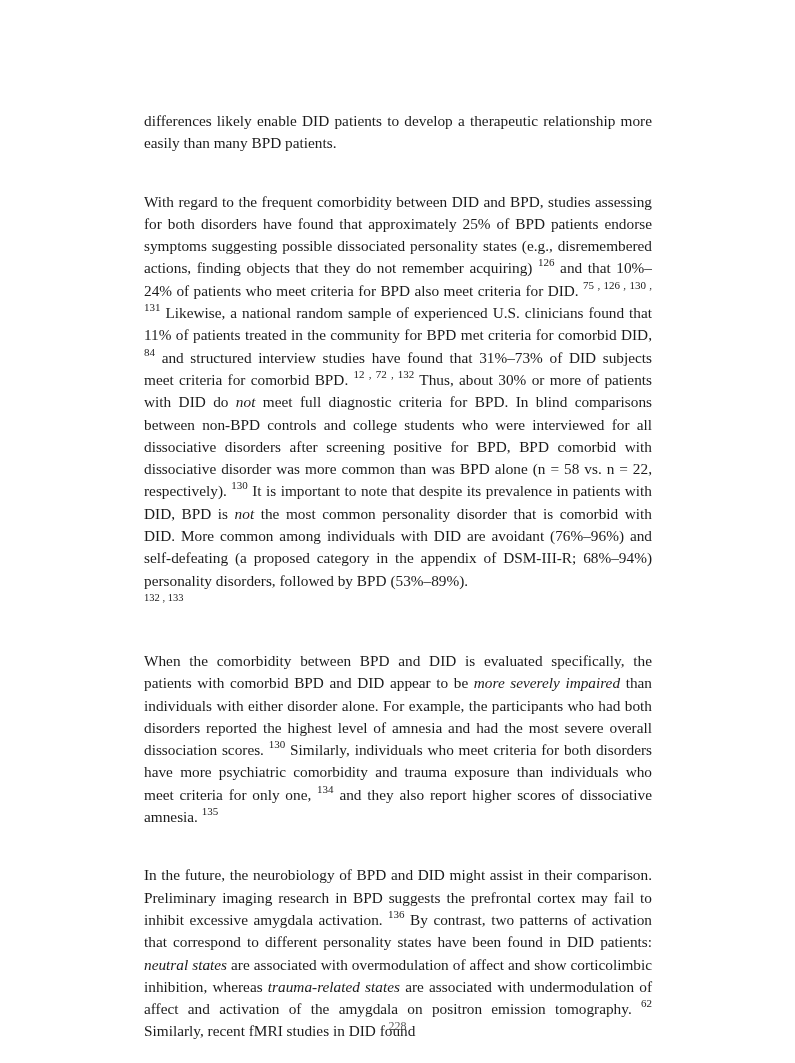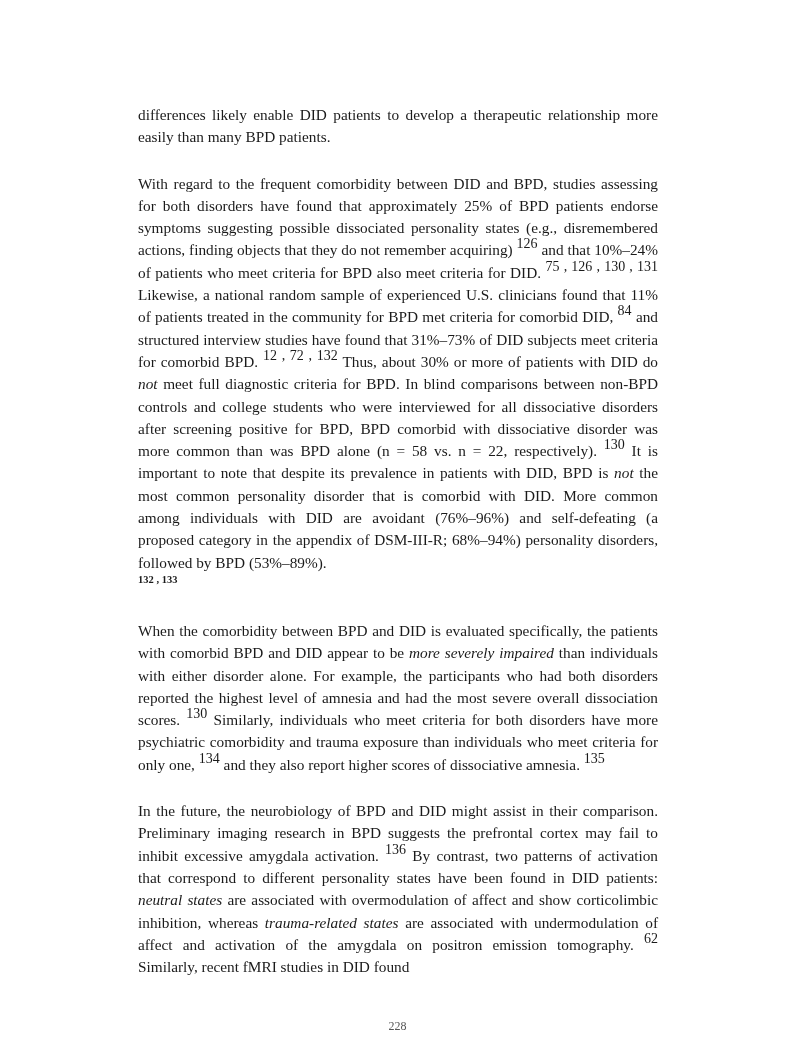--- a/index.html
+++ b/index.html
@@ -7,25 +7,25 @@
   .page {
     position: absolute;
     left: 132px;
     top: 98px;
     width: 532px;
     font-family: "Liberation Serif", serif;
     font-size: 15.3px;
     line-height: 22.3px;
     color: #1a1a1a;
   }
-  .para { margin: 6px; text-align: justify; }
+  .para { margin: 12px; text-align: justify; }
   .gap { height: 12px; }
   .gap-big { height: 22px; }
-  sup { font-size: 14px; line-height: 0; vertical-align: 7px; }
-  .refline { font-size: 10.5px; line-height: 12px; display: block; text-align: left; font-weight: bold; }
+  sup { font-size: 11px; line-height: 0; vertical-align: 7px; }
+  .refline { font-size: 10.5px; line-height: 12px; display: block; text-align: left; }
   em { }
   .page-num {
     position: absolute;
     left: 0; right: 0;
     top: 1019px;
     text-align: center;
     font-family: "Liberation Serif", serif;
     font-size: 12px;
     color: #555555;
   }

